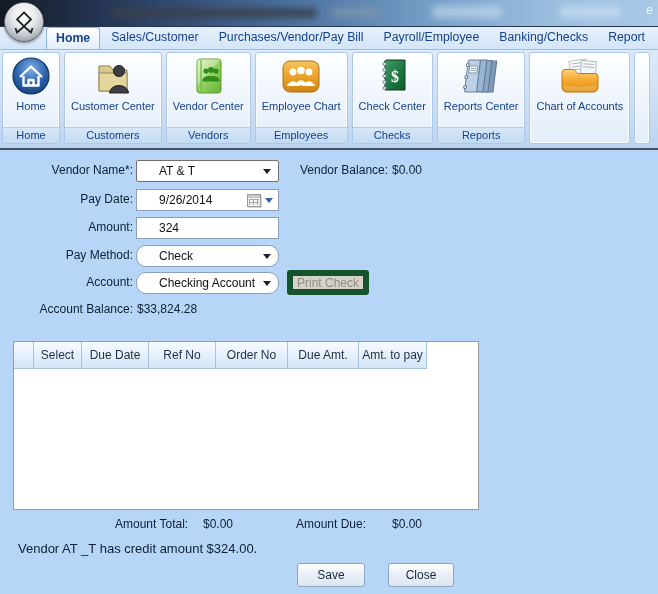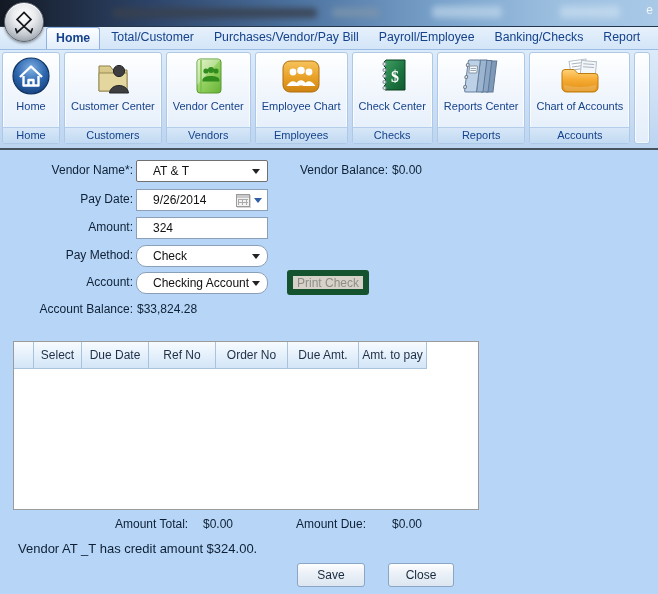--- a/index.html
+++ b/index.html
@@ -45,22 +45,22 @@
   .rgroup .icon-area { height:47px; display:flex; align-items:center; justify-content:center; padding-top:3px; }
   .rgroup .btn-label { font-size:11px; color:#15428b; white-space:nowrap; padding:0 6px; text-align:center; height:15px; }
   .rgroup .grp-footer { margin-top:auto; width:100%; height:16px; font-size:11px; color:#15428b; text-align:center;
     background:linear-gradient(#d7e7f8,#c2daf2); border-top:1px solid #b4cdea; line-height:15px; }
   .rgroup.partial { width:16px; min-width:16px; margin-right:0; }
 
   
   #content { position:absolute; left:0; top:150px; width:658px; height:444px; background:#b7d5f6; }
   .flabel { position:absolute; left:0; width:133px; text-align:right; font-size:12px; color:#0d2036; }
   .fvalue { position:absolute; font-size:12px; color:#0d2036; }
-  .combo, .textbox, .datebox { position:absolute; left:136px; width:132px; height:22px; background:#fff;
-    font-size:12px; color:#111; display:flex; align-items:center; padding-left:16px; }
+  .combo, .textbox, .datebox { position:absolute; left:136px; width:143px; height:22px; background:#fff;
+    font-size:12px; color:#111; display:flex; align-items:center; padding-left:22px; }
   .combo { border:1px solid #707070; border-radius:2px; }
   .combo.light { border:1px solid #8aa0b8; border-radius:10px; }
   .textbox { border:1px solid #8aa0b8; }
   .datebox { border:1px solid #8aa0b8; }
   .combo-arrow { margin-left:auto; margin-right:7px; width:0; height:0;
     border-left:4px solid transparent; border-right:4px solid transparent; border-top:5px solid #222; }
   .cal-wrap { margin-left:auto; margin-right:5px; display:flex; align-items:center; gap:4px; }
   .cal-icon { width:14px; height:13px; border:1px solid #9a9a9a; background:#f2f2f2; position:relative; box-shadow:1px 1px 0 #d7d7d7; }
   .cal-icon:before { content:""; position:absolute; left:0; top:0; right:0; height:3px; background:#c9c9c9; }
   .cal-icon:after { content:""; position:absolute; left:1px; right:1px; top:4px; bottom:1px;
@@ -104,21 +104,21 @@
       <g fill="none" stroke="#15181c" stroke-width="2" stroke-linecap="round">
         <path d="M15 4 L23 12 L15 20 L7 12 Z"></path>
         <path d="M15 20 L7 27 L5.5 23"></path>
         <path d="M15 20 L23 27 L24.5 23"></path>
       </g>
     </svg>
   </div>
 
   <div id="tabstrip">
       <div class="tab active">Home</div>
-      <div class="tab">Total/Customer</div>
+      <div class="tab">Sales/Customer</div>
       <div class="tab">Purchases/Vendor/Pay Bill</div>
       <div class="tab">Payroll/Employee</div>
       <div class="tab">Banking/Checks</div>
       <div class="tab">Report</div>
       <div class="tab">Import/Expo</div>
     </div>
 
   <div id="ribbon">
       <div class="rgroup">
         <div class="icon-area">
@@ -268,21 +268,20 @@
                   <stop offset="0" stop-color="#ffd27a"></stop>
                   <stop offset="45%" stop-color="#f6ab33"></stop>
                   <stop offset="100%" stop-color="#e08f14"></stop>
                 </linearGradient>
               </defs>
               <path d="M5 17.5 a3 3 0 0 1 3 -3 h9 l4 4 h17 a3 3 0 0 1 3 3 v11 a4.5 4.5 0 0 1 -4.5 4.5 h-27 A4.5 4.5 0 0 1 5 32.5 z" fill="url(#go)" stroke="#bb7d10"></path>
               <path d="M7 30 q16 4 32 0 l0 2 a4 4 0 0 1 -4 4 h-24 a4 4 0 0 1 -4 -4 z" fill="rgba(255,255,255,.18)"></path>
             </svg></span>
         </div>
         <div class="btn-label">Chart of Accounts</div>
-        <div class="grp-footer">Accounts</div>
       </div>
       <div class="rgroup partial"></div>
     </div>
 
   <div id="content">
 
     <div class="flabel" style="top:13px">Vendor Name*:</div>
     <div class="combo" style="top:10px">
       <span>AT &amp; T</span>
       <span class="combo-arrow"></span>

